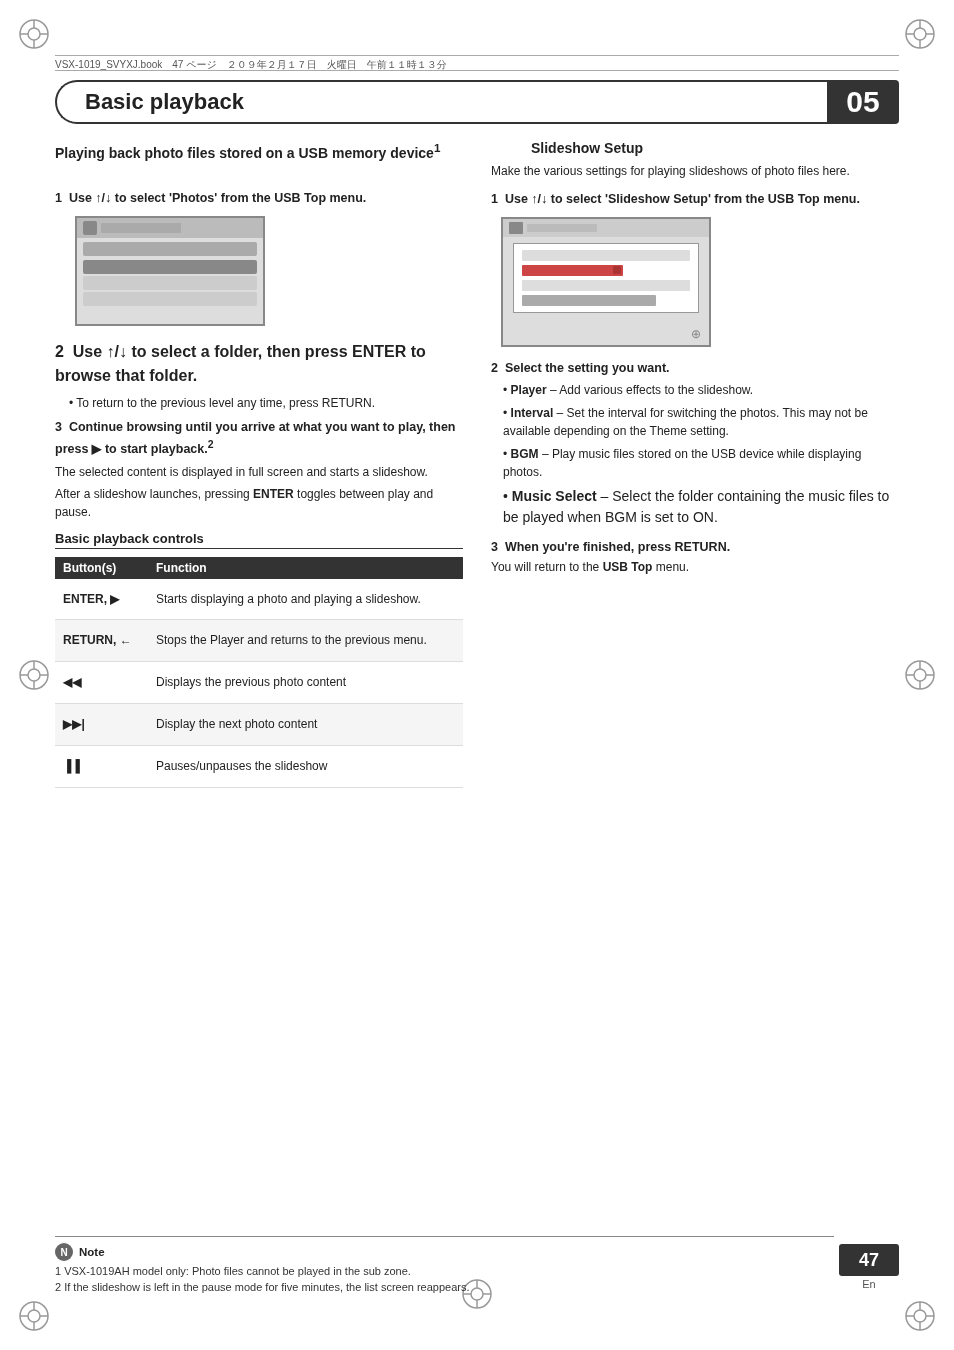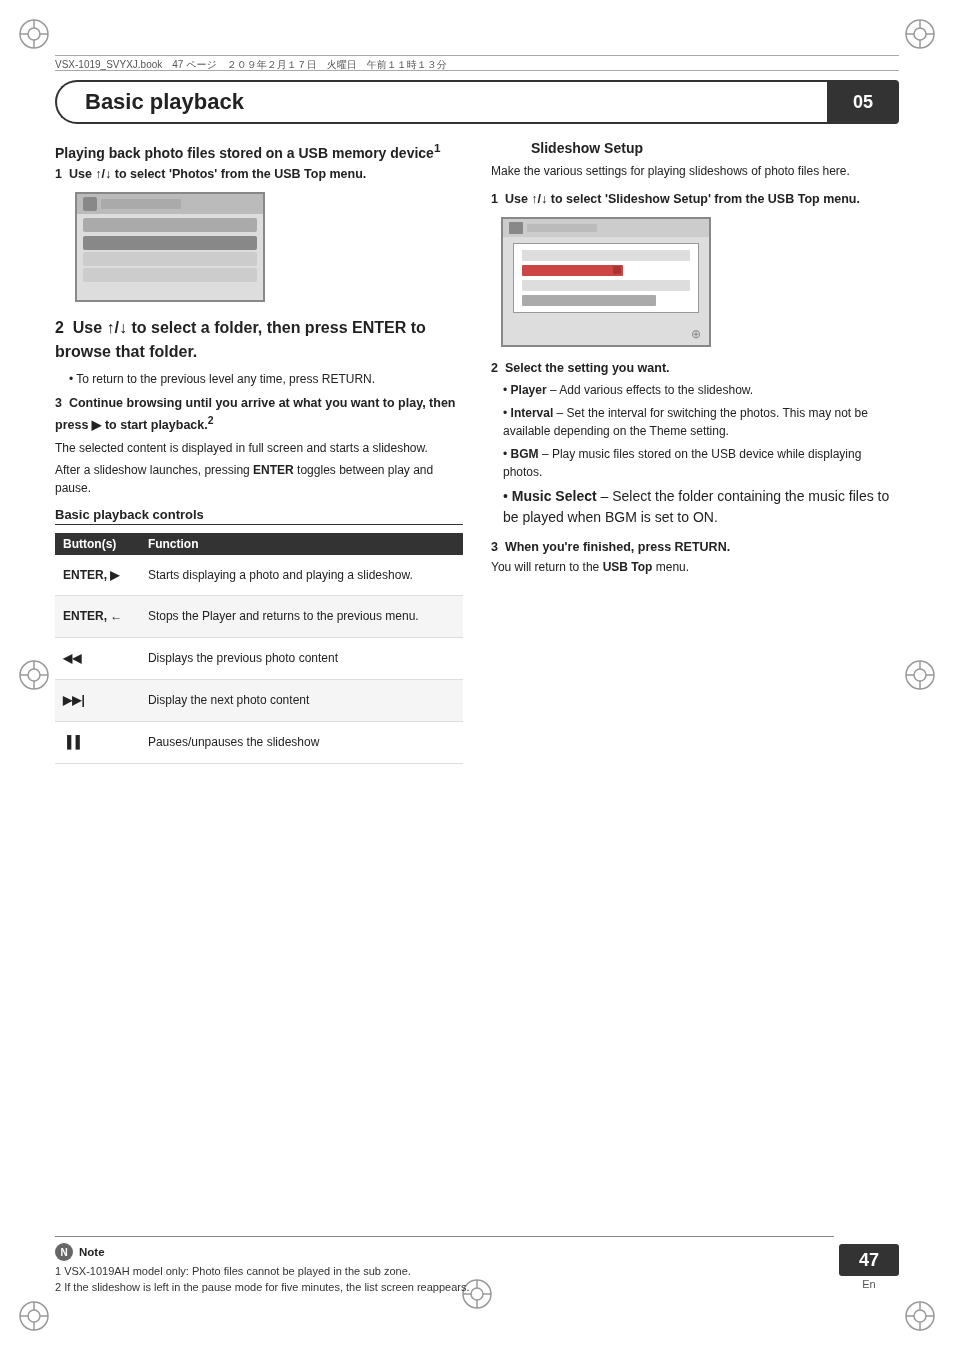--- a/index.html
+++ b/index.html
@@ -88,28 +88,28 @@
 <div style="position:absolute;top:55px;left:55px;right:55px;border-top:1px solid #aaa;"></div>
 <div style="position:absolute;top:58px;left:55px;right:55px;font-size:10px;color:#555;">
   <span>VSX-1019_SVYXJ.book　47 ページ　２０９年２月１７日　火曜日　午前１１時１３分</span>
 </div>
 <div style="position:absolute;top:70px;left:55px;right:55px;border-top:1px solid #aaa;"></div>
 
 <div style="position:absolute;top:80px;left:55px;right:55px;display:flex;height:44px;">
   <div style="flex:1;border:2.5px solid #333;border-right:none;border-radius:22px 0 0 22px;display:flex;align-items:center;padding-left:28px;background:#fff;">
     <span style="font-size:22px;font-weight:bold;color:#222;">Basic playback</span>
   </div>
-  <div style="background:#333;color:#fff;font-size:18px;font-weight:bold;width:72px;display:flex;align-items:center;justify-content:center;border-radius:0 4px 4px 0;">05</div>
+  <div style="background:#333;color:#fff;font-size:30px;font-weight:bold;width:72px;display:flex;align-items:center;justify-content:center;border-radius:0 4px 4px 0;">05</div>
 </div>
 
 <div style="position:absolute;top:140px;left:55px;right:55px;display:flex;gap:28px;">
 
   <div style="flex:1;">
 
-    <div style="font-size:14px;font-weight:bold;margin-bottom:2px;line-height:1.4;">
+    <div style="font-size:14px;font-weight:bold;margin-bottom:26px;line-height:1.4;">
       <span>Playing back photo files stored on a USB memory device</span><sup>1</sup>
     </div>
 
     <div style="font-size:12.5px;font-weight:bold;margin-bottom:8px;line-height:1.5;">
       <span>1</span>&nbsp;&nbsp;<span>Use ↑/↓ to select 'Photos' from the USB Top menu.</span>
     </div>
 
     <div style="border:2px solid #888;width:190px;height:110px;margin:8px auto 14px 20px;background:#ddd;position:relative;overflow:hidden;">
       <div style="background:#bbb;height:20px;display:flex;align-items:center;padding-left:6px;gap:4px;">
         <div style="width:14px;height:14px;background:#888;border-radius:2px;"></div>
@@ -142,21 +142,21 @@
           <th>Button(s)</th>
           <th>Function</th>
         </tr>
       </thead>
       <tbody id="controls-tbody">
       <tr>
             <td class="btn-cell">ENTER, ▶</td>
             <td>Starts displaying a photo and playing a slideshow.</td>
           </tr>
           <tr>
-            <td class="btn-cell">ENTER, ←</td>
+            <td class="btn-cell">RETURN, ←</td>
             <td>Stops the Player and returns to the previous menu.</td>
           </tr>
           <tr>
             <td class="btn-cell">◀◀</td>
             <td>Displays the previous photo content</td>
           </tr>
           <tr>
             <td class="btn-cell">▶▶|</td>
             <td>Display the next photo content</td>
           </tr>

